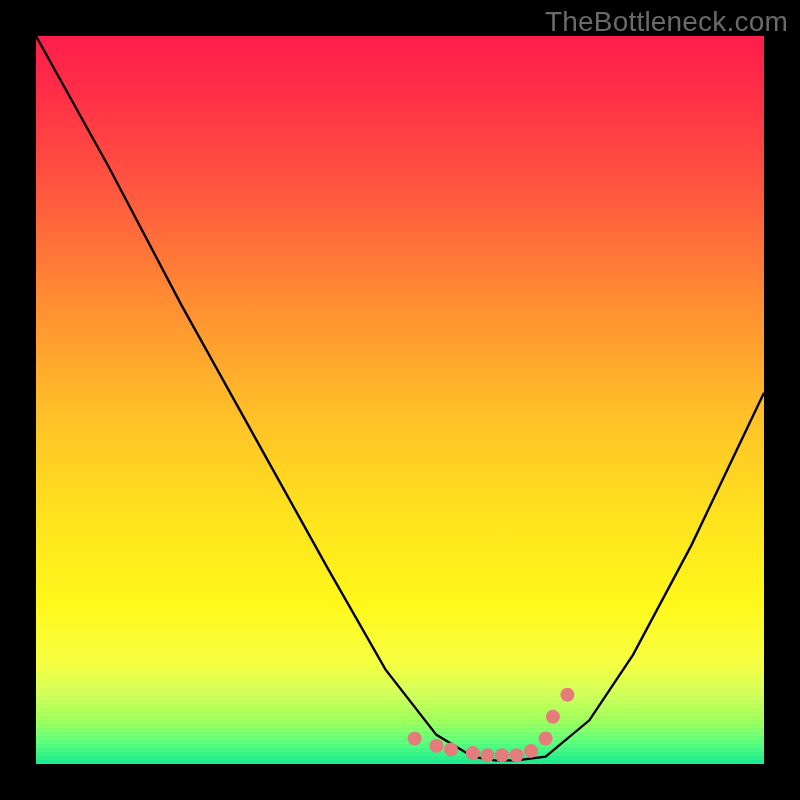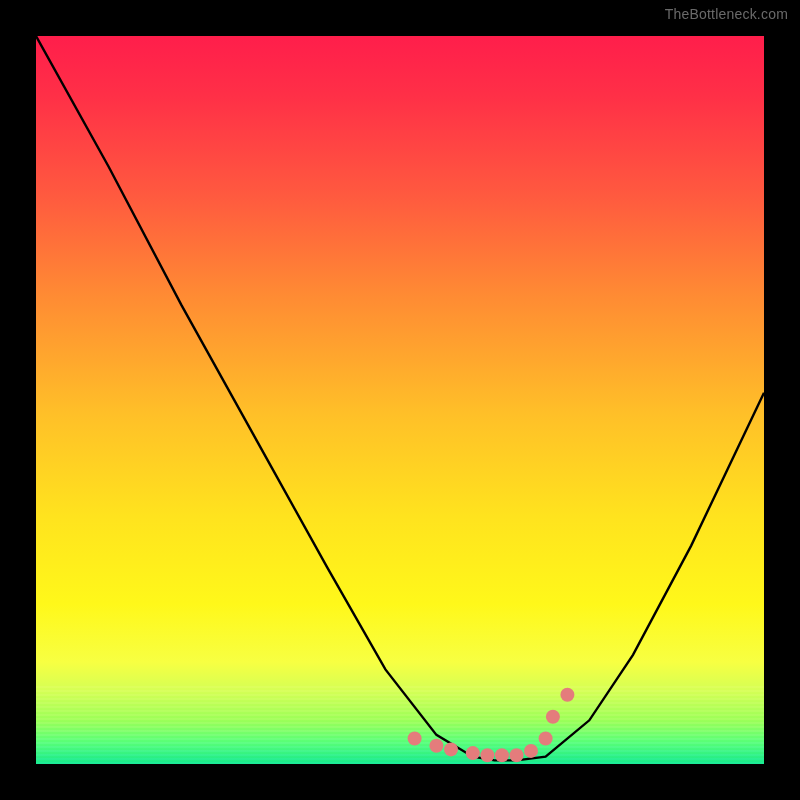--- a/index.html
+++ b/index.html
@@ -56,21 +56,21 @@
   }
   svg.curve {
     position: absolute;
     inset: 0;
   }
   .watermark {
     position: absolute;
     top: 6px;
     right: 12px;
     color: #6a6a6a;
-    font-size: 14px;
+    font-size: 28px;
     letter-spacing: 0.2px;
     user-select: none;
   }
 </style>
 </head>
 <body>
 
 <div class="watermark">TheBottleneck.com</div>
 
 <div class="frame">

